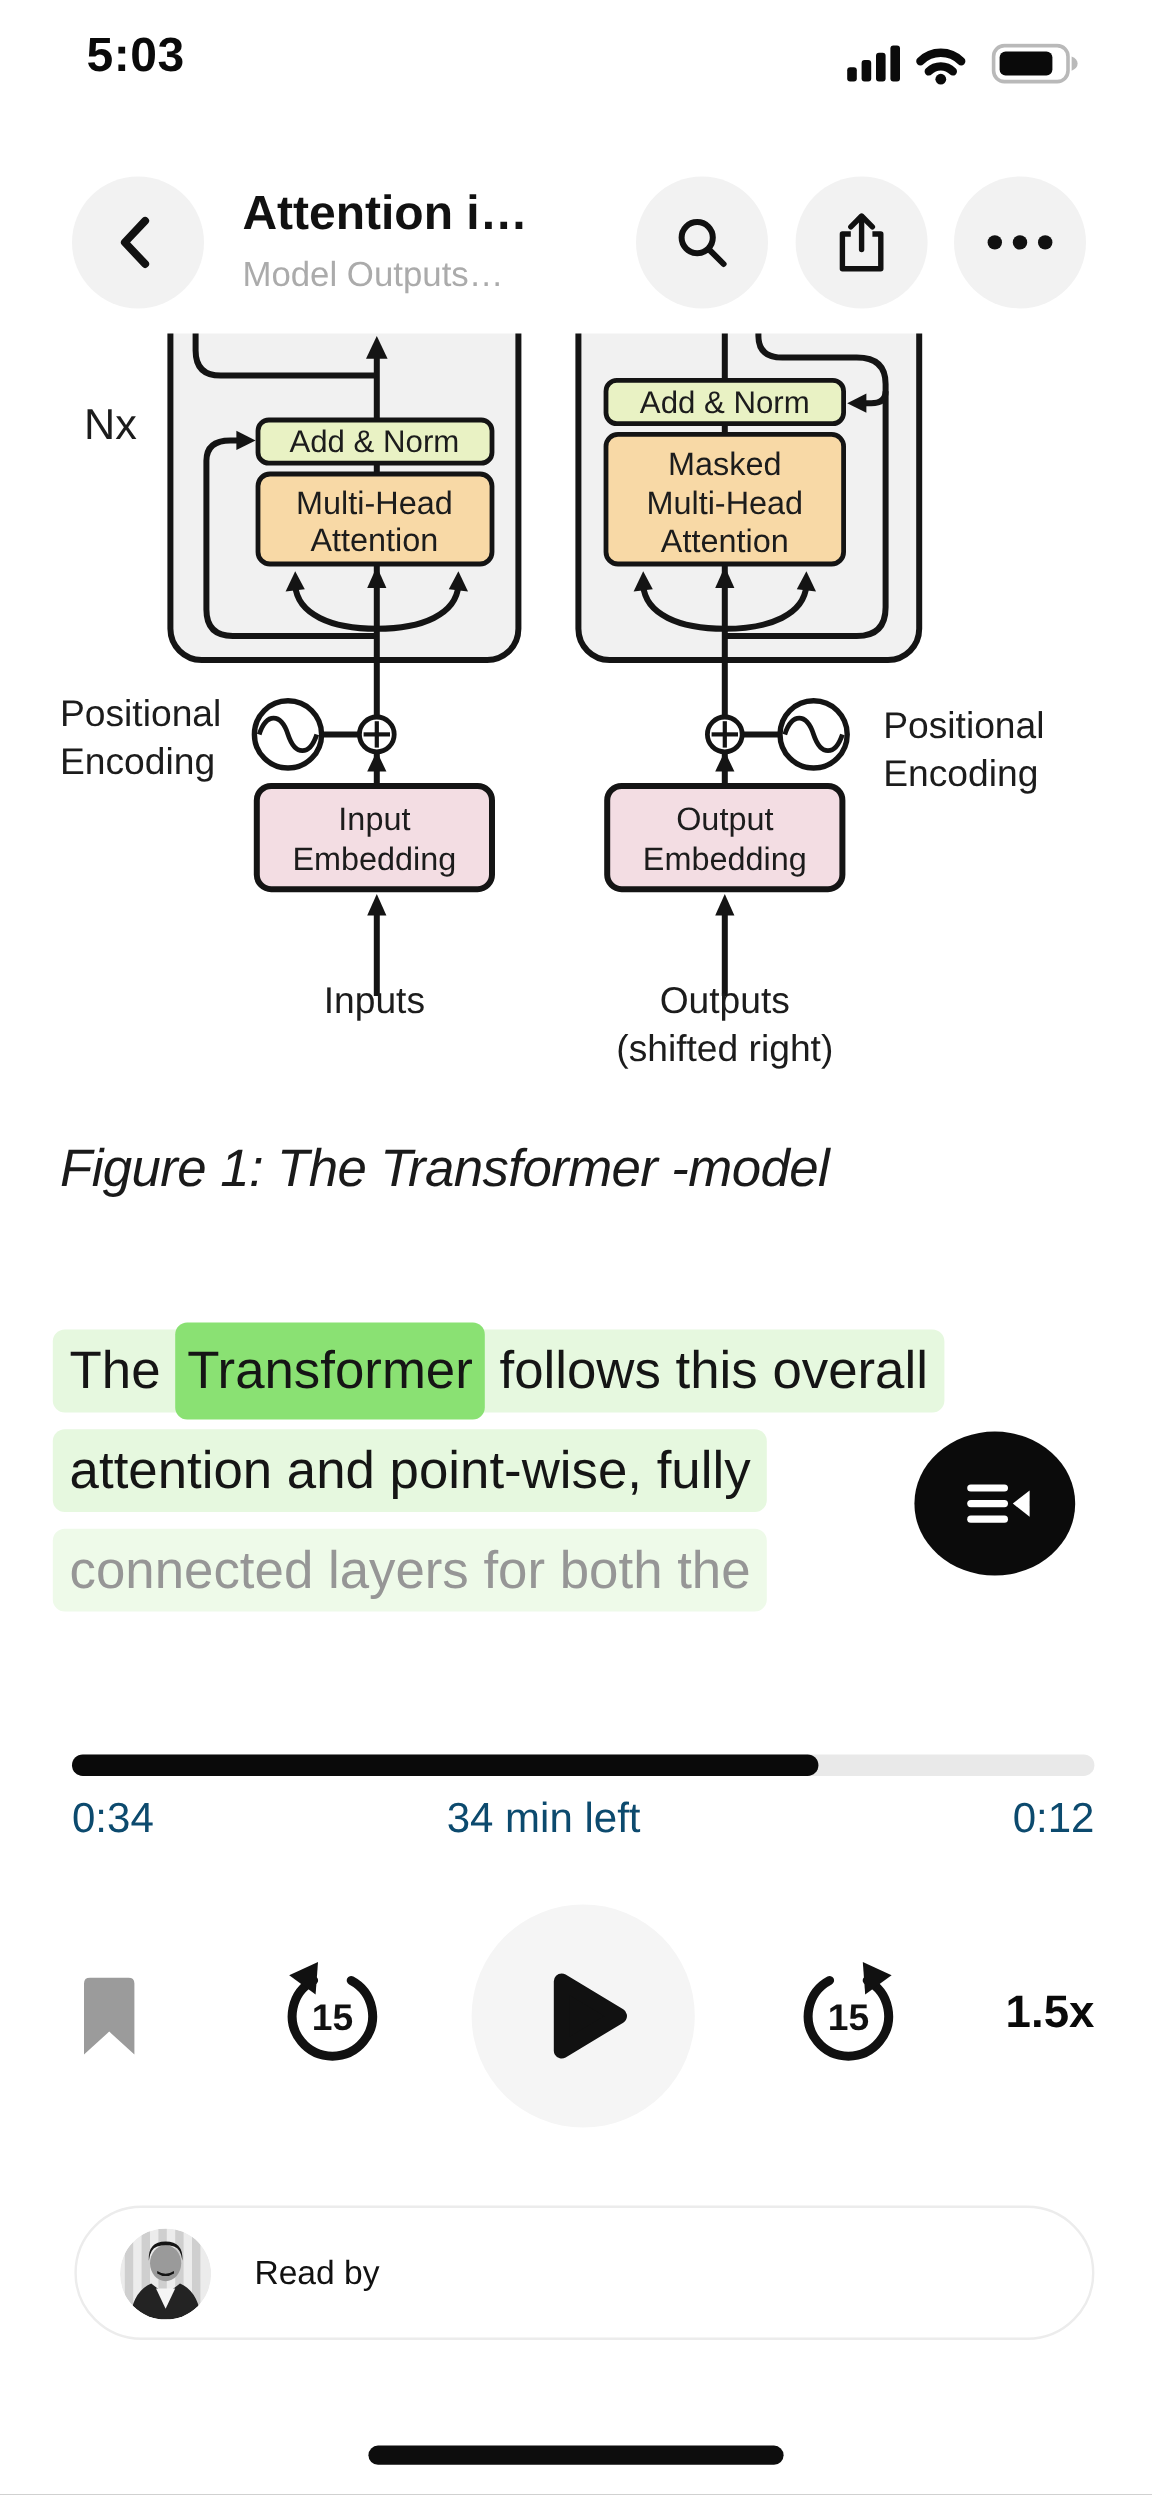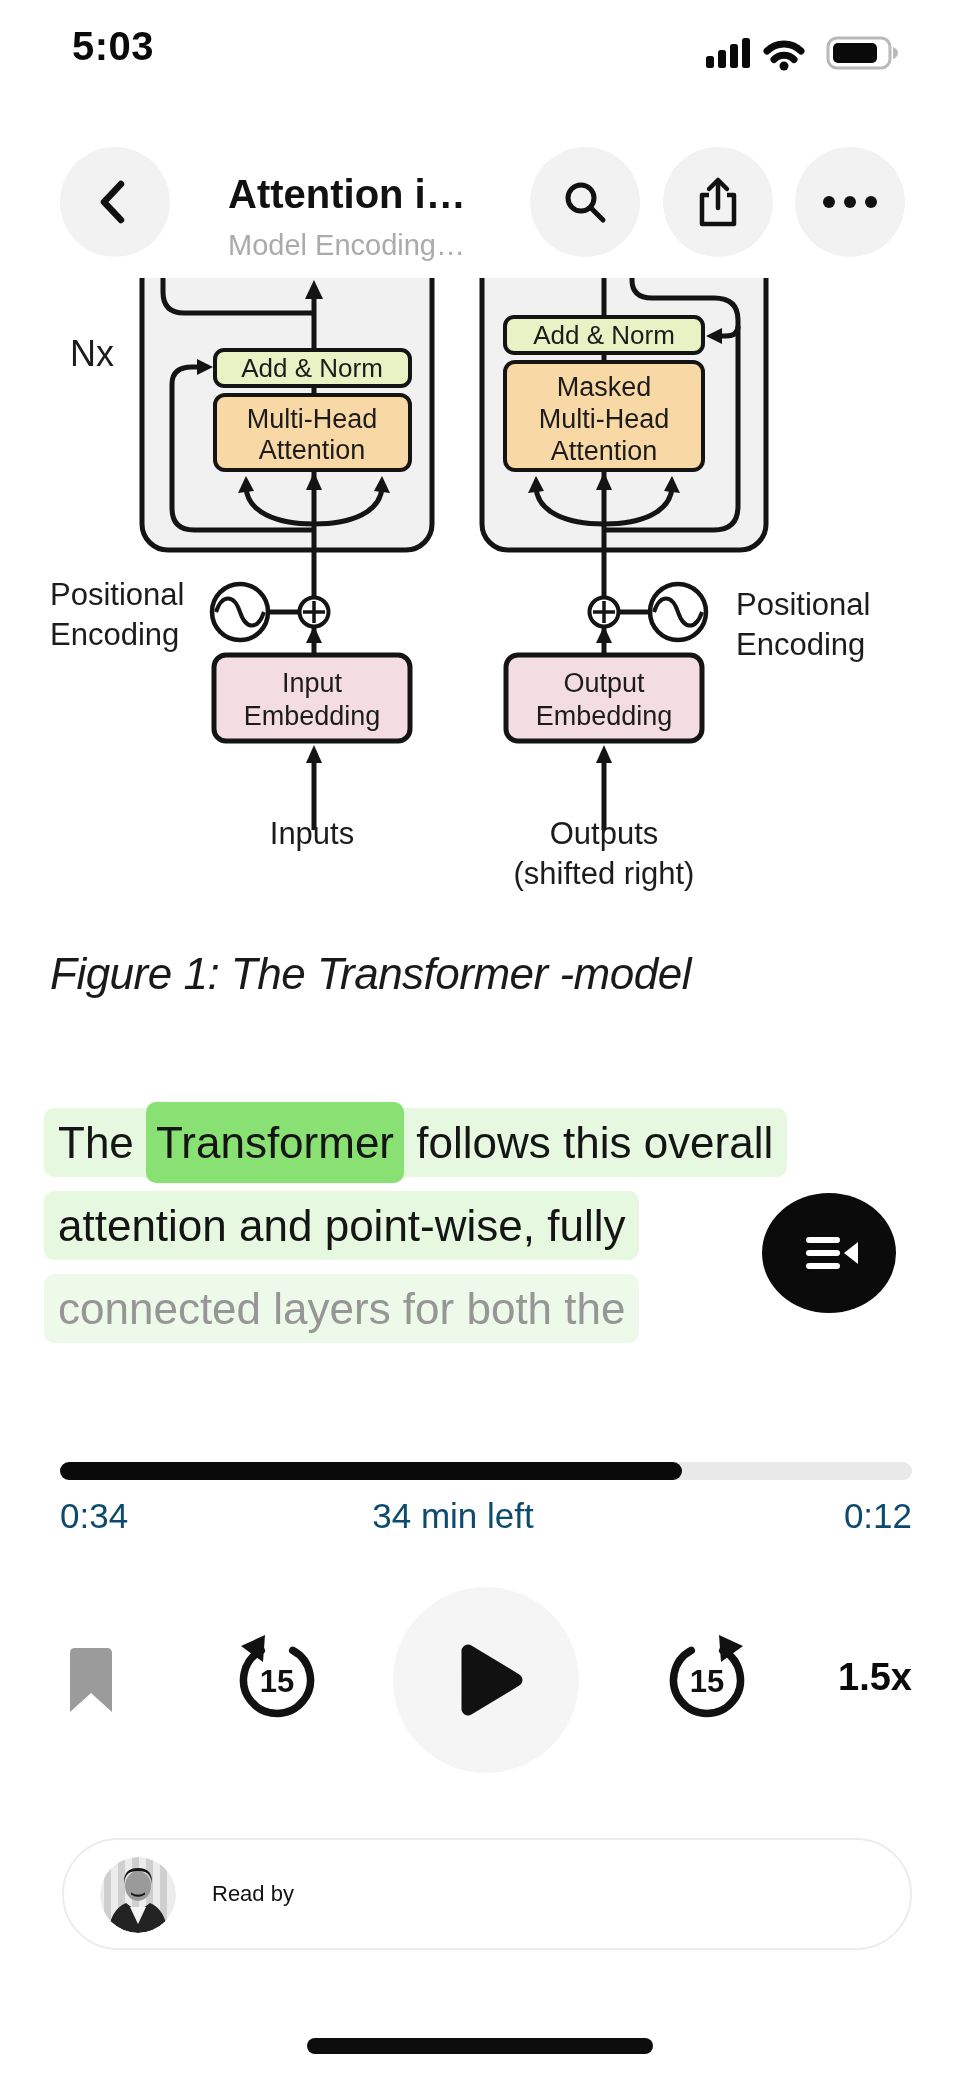--- a/index.html
+++ b/index.html
@@ -4,21 +4,21 @@
 <style>
   html,body{margin:0;padding:0;background:#888;}
   .phone{position:relative;width:960px;height:2079px;background:#ffffff;overflow:hidden;
          font-family:"Liberation Sans",sans-serif;color:#151515;padding-left:40px;}
   
   .time{position:absolute;left:72px;top:24px;font-size:40px;font-weight:700;letter-spacing:.5px;color:#0a0a0a;}
   .status-icons{position:absolute;left:700px;top:36px;}
   
   .circle-btn{position:absolute;width:110px;height:110px;border-radius:50%;background:#f2f2f2;
               display:flex;align-items:center;justify-content:center;}
-  .hdr-title{position:absolute;left:228px;top:156px;width:300px;margin-top:16px;}
+  .hdr-title{position:absolute;left:202px;top:156px;width:300px;}
   .hdr-title .t{font-size:40px;font-weight:700;color:#111;white-space:nowrap;}
   .hdr-title .s{font-size:29px;color:#ababab;margin-top:12px;white-space:nowrap;}
   
   .figure-svg{position:absolute;left:0;top:278px;}
   .fig-label{font-family:"Liberation Sans",sans-serif;fill:#1c1c1c;}
   
   .caption{position:absolute;left:50px;top:930px;font-size:44px;line-height:88px;color:#1a1a1a;letter-spacing:-.5px;font-style:italic;}
   
   .para{position:absolute;left:44px;top:1113px;width:890px;font-size:44px;color:#151515;}
   .pline{display:block;height:83px;white-space:nowrap;line-height:60px;}
@@ -44,21 +44,21 @@
   .times .r{position:absolute;right:48px;}
   
   .play-btn{position:absolute;left:393px;top:1587px;width:186px;height:186px;border-radius:50%;background:#f5f5f5;
             display:flex;align-items:center;justify-content:center;}
   .ctrl{position:absolute;}
   .speed{position:absolute;left:838px;top:1656px;width:110px;font-size:38px;font-weight:700;color:#0a0a0a;}
   
   .card{position:absolute;left:62px;top:1838px;width:850px;height:112px;border:2px solid #ececec;border-radius:58px;
         background:#fff;box-sizing:border-box;display:flex;align-items:center;}
   .avatar{position:absolute;left:36px;top:17px;width:76px;height:76px;border-radius:50%;overflow:hidden;}
-  .card-text{position:absolute;left:148px;top:0;height:108px;display:flex;align-items:center;font-size:22px;color:#111;}
+  .card-text{position:absolute;left:148px;top:0;height:108px;display:flex;align-items:center;font-size:28px;color:#111;}
   .card-text .bold{font-weight:700;margin-left:12px;}
   
   .home-bar{position:absolute;left:307px;top:2038px;width:346px;height:16px;border-radius:8px;background:#0d0d0d;}
 </style>
 </head>
 <body>
 
 <div class="phone">
 
   <div class="time">5:03</div>
@@ -83,21 +83,21 @@
     </svg>
   </div>
 
   <div class="circle-btn" style="left:60px;top:147px;">
     <svg width="46" height="46" viewBox="0 0 46 46">
       <polyline points="29,5 12,23 29,41" fill="none" stroke="#111" stroke-width="6.5" stroke-linecap="round" stroke-linejoin="round"></polyline>
     </svg>
   </div>
   <div class="hdr-title">
     <div class="t">Attention i…</div>
-    <div class="s">Model Encoding…</div>
+    <div class="s">Model Outputs…</div>
   </div>
   <div class="circle-btn" style="left:530px;top:147px;">
     <svg width="48" height="48" viewBox="0 0 48 48">
       <circle cx="20" cy="20" r="13" fill="none" stroke="#111" stroke-width="5"></circle>
       <line x1="30" y1="30" x2="42" y2="42" stroke="#111" stroke-width="5" stroke-linecap="round"></line>
     </svg>
   </div>
   <div class="circle-btn" style="left:663px;top:147px;">
     <svg width="48" height="52" viewBox="0 0 48 52">
       <path d="M15 19 H8 V48 H40 V19 H33" fill="none" stroke="#111" stroke-width="4.5" stroke-linejoin="round"></path>

